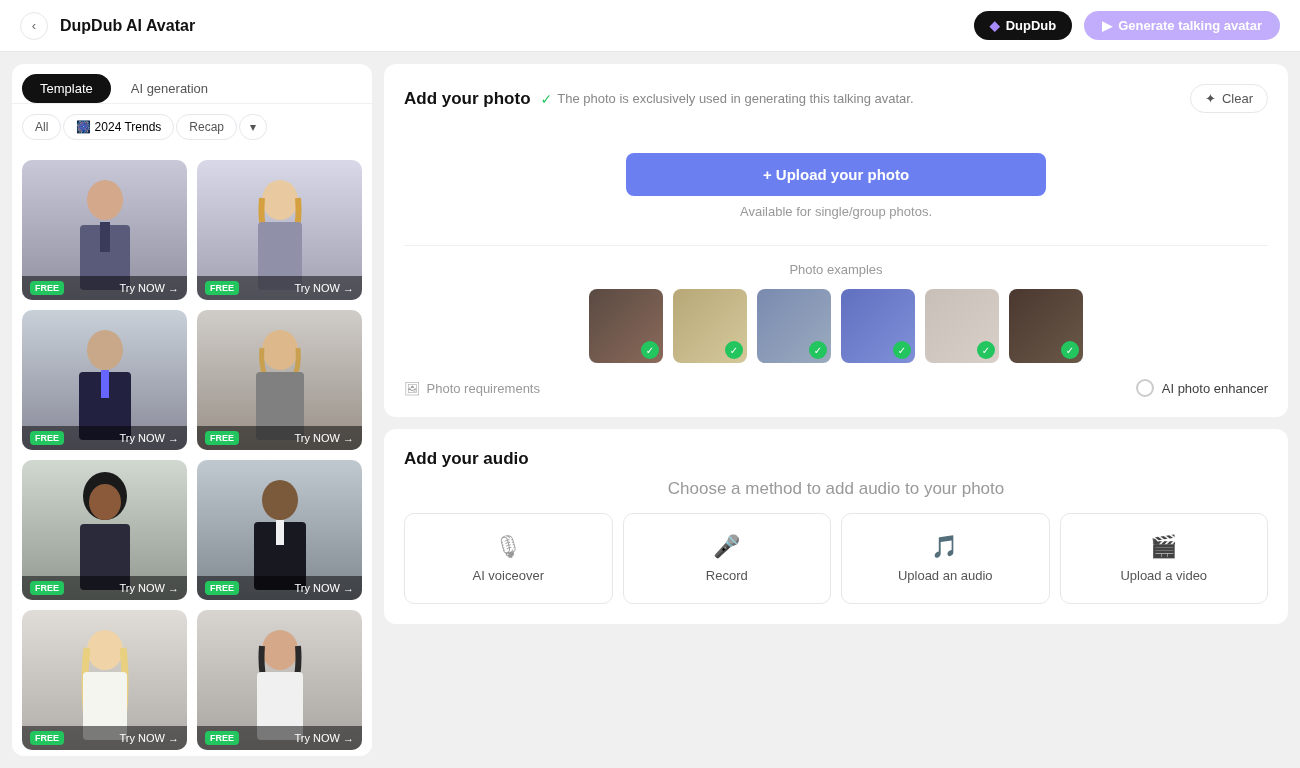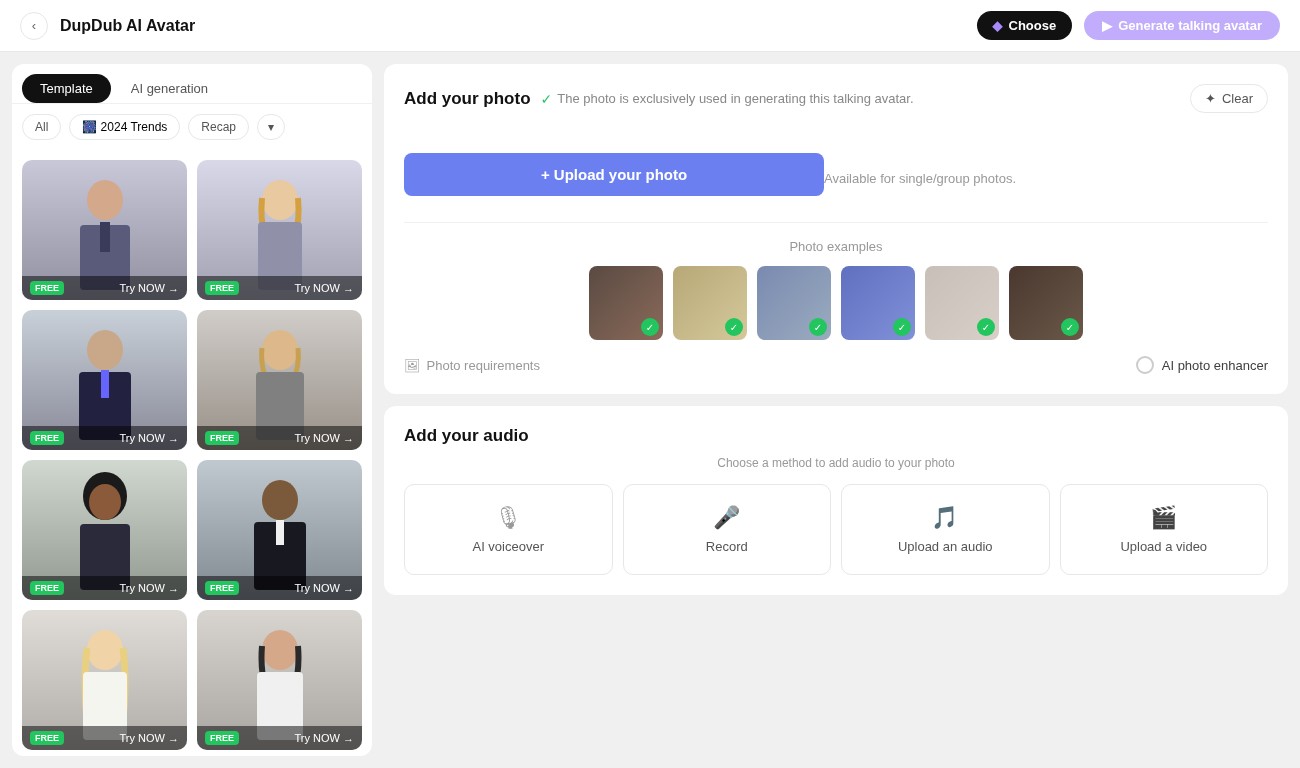--- a/index.html
+++ b/index.html
@@ -22,21 +22,21 @@
 
     
     .main-layout { display: flex; height: calc(768px - 52px); }
 
     
     .sidebar { width: 360px; background: #fff; margin: 12px; border-radius: 12px; overflow: hidden; display: flex; flex-direction: column; }
     .sidebar-tabs { display: flex; padding: 10px 10px 0; gap: 2px; border-bottom: 1px solid #f0f0f0; }
     .tab-btn { padding: 7px 18px; border-radius: 20px; border: none; font-size: 13px; font-weight: 500; cursor: pointer; }
     .tab-btn.active { background: #111; color: #fff; }
     .tab-btn.inactive { background: transparent; color: #555; }
-    .filter-row { display: flex; align-items: center; gap: 8px; padding: 10px 10px; }
+    .filter-row { display: flex; align-items: center; gap: 2px; padding: 10px 10px; }
     .filter-all { background: #fff; border: 1px solid #e5e7eb; padding: 5px 12px; border-radius: 20px; font-size: 12px; cursor: pointer; color: #555; }
     .filter-trend { background: #fff; border: 1px solid #e5e7eb; padding: 5px 12px; border-radius: 20px; font-size: 12px; cursor: pointer; display: flex; align-items: center; gap: 4px; }
     .filter-recap { background: #fff; border: 1px solid #e5e7eb; padding: 5px 12px; border-radius: 20px; font-size: 12px; cursor: pointer; color: #555; }
     .filter-dropdown { background: #fff; border: 1px solid #e5e7eb; padding: 5px 10px; border-radius: 20px; font-size: 12px; cursor: pointer; color: #555; }
     .templates-grid { display: grid; grid-template-columns: 1fr 1fr; gap: 10px; padding: 10px; overflow-y: auto; flex: 1; }
     .template-card { border-radius: 10px; overflow: hidden; position: relative; background: #e8e8e8; height: 140px; cursor: pointer; }
     .template-card-img { width: 100%; height: 100%; object-fit: cover; background: linear-gradient(135deg, #d0d0d0, #b0b0b0); display: flex; align-items: center; justify-content: center; }
     .template-overlay { position: absolute; bottom: 0; left: 0; right: 0; background: rgba(0,0,0,0.5); padding: 5px 8px; display: flex; align-items: center; justify-content: space-between; }
     .free-badge { background: #22c55e; color: #fff; font-size: 9px; font-weight: 700; padding: 2px 5px; border-radius: 4px; }
     .try-now { color: #fff; font-size: 11px; font-weight: 500; }
@@ -46,58 +46,58 @@
 
     .section-card { background: #fff; border-radius: 12px; padding: 20px; }
 
     
     .section-header { display: flex; align-items: center; justify-content: space-between; margin-bottom: 20px; }
     .section-title { font-size: 17px; font-weight: 700; color: #111; display: flex; align-items: center; gap: 10px; }
     .section-subtitle { font-size: 13px; color: #888; display: flex; align-items: center; gap: 5px; }
     .shield-icon { color: #22c55e; font-size: 14px; }
     .clear-btn { display: flex; align-items: center; gap: 6px; padding: 6px 14px; border: 1px solid #e5e7eb; border-radius: 20px; background: #fff; cursor: pointer; font-size: 13px; color: #555; }
 
-    .upload-area { display: flex; flex-direction: row; align-items: center; padding: 20px 0 10px; }
+    .upload-area { display: flex; flex-direction: column; align-items: center; padding: 20px 0 10px; }
     .upload-btn { background: #6b7ff0; color: #fff; border: none; padding: 13px 40px; border-radius: 8px; font-size: 15px; font-weight: 600; cursor: pointer; display: flex; align-items: center; gap: 8px; width: 420px; justify-content: center; }
     .upload-hint { font-size: 13px; color: #999; margin-top: 8px; }
 
     .divider-line { width: 100%; border: none; border-top: 1px solid #f0f0f0; margin: 16px 0; }
 
     .photo-examples-label { text-align: center; font-size: 13px; color: #999; margin-bottom: 12px; }
     .photo-examples-row { display: flex; gap: 10px; justify-content: center; }
     .photo-example { width: 74px; height: 74px; border-radius: 8px; background: #d0d0d0; position: relative; overflow: hidden; }
     .photo-example-check { position: absolute; bottom: 4px; right: 4px; width: 18px; height: 18px; background: #22c55e; border-radius: 50%; display: flex; align-items: center; justify-content: center; color: #fff; font-size: 10px; }
 
     .photo-footer { display: flex; justify-content: space-between; align-items: center; margin-top: 16px; }
     .photo-req { display: flex; align-items: center; gap: 6px; font-size: 13px; color: #999; cursor: pointer; }
     .ai-enhancer { display: flex; align-items: center; gap: 8px; font-size: 13px; color: #404040; }
     .toggle { width: 18px; height: 18px; border-radius: 50%; border: 2px solid #ccc; background: #fff; }
 
     
     .audio-section-title { font-size: 17px; font-weight: 700; color: #111; margin-bottom: 10px; }
-    .audio-choose-hint { font-size: 12px; color: #999; text-align: center; margin-bottom: 14px; }
+    .audio-choose-hint { font-size: 17px; color: #999; text-align: center; margin-bottom: 14px; }
     .audio-methods { display: grid; grid-template-columns: repeat(4, 1fr); gap: 10px; }
     .audio-method { border: 1px solid #e5e7eb; border-radius: 10px; padding: 20px 10px; display: flex; flex-direction: column; align-items: center; gap: 8px; cursor: pointer; background: #fff; }
     .audio-method-icon { font-size: 22px; color: #999; }
     .audio-method-label { font-size: 13px; color: #555; }
   </style>
 </head>
 <body>
 
 <div class="header">
   <div class="header-left">
     <button class="back-btn">
       <span>‹</span>
     </button>
     <span class="app-title">DupDub AI Avatar</span>
   </div>
   <div class="header-right">
     <button class="upgrade-btn">
       <span class="upgrade-diamond">◆</span>
-      <span>Choose</span>
+      <span>DupDub</span>
     </button>
     <button class="generate-btn">
       <span>▶</span>
       <span>Generate talking avatar</span>
     </button>
   </div>
 </div>
 
 <div class="main-layout">
 

